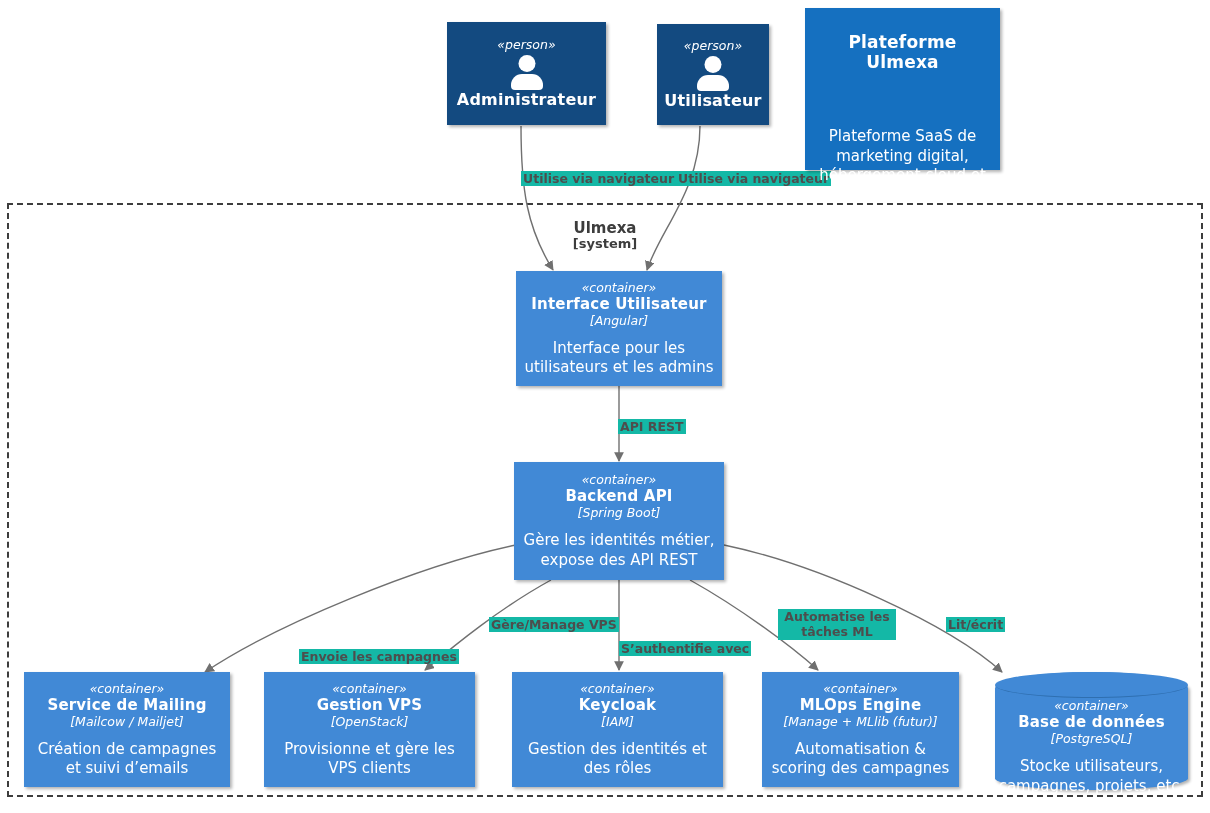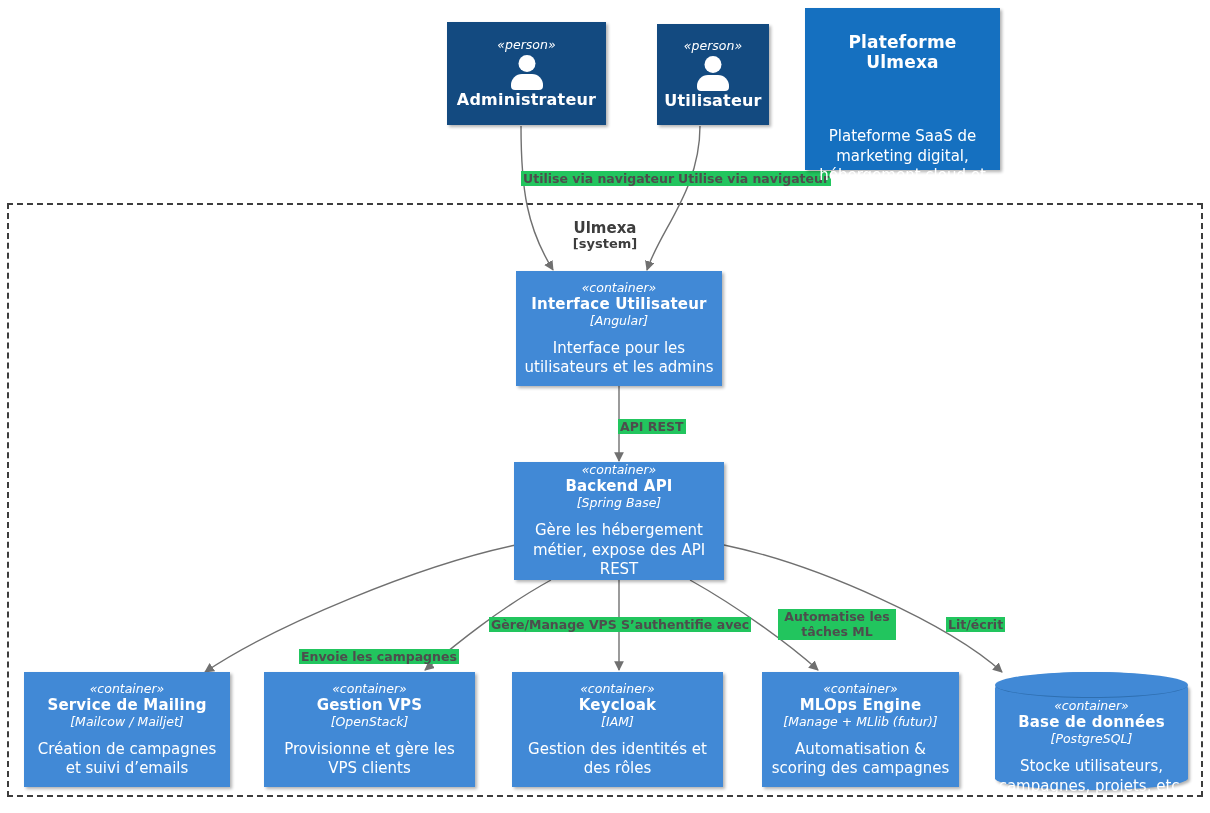--- a/index.html
+++ b/index.html
@@ -157,21 +157,21 @@
 
   
   .edge-label {
     position: absolute;
     color: #4d4d4d;
     font-size: 12.5px;
     font-weight: bold;
     line-height: 1.22;
     text-align: center;
     white-space: nowrap;
-    background: #22c55e;
+    background: #14b8a6;
     padding: 0 2px;
   }
   .edge-label.wrap { white-space: normal; }
 </style>
 </head>
 <body>
 
 <div id="canvas">
 
   <div class="boundary" style="left:7px; top:203px; width:1196px; height:594px;"></div>
@@ -210,21 +210,21 @@
   <div class="edge-label" style="left:521px; top:171px;">Utilise via navigateur</div>
 
   <div class="edge-label" style="left:676px; top:171px;">Utilise via navigateur</div>
 
   <div class="edge-label" style="left:618px; top:419px;">API REST</div>
 
   <div class="edge-label" style="left:299px; top:649px;">Envoie les campagnes</div>
 
   <div class="edge-label" style="left:489px; top:617px;">Gère/Manage VPS</div>
 
-  <div class="edge-label" style="left:619px; top:617px;">S’authentifie avec</div>
+  <div class="edge-label" style="left:619px; top:641px;">S’authentifie avec</div>
 
   <div class="edge-label wrap" style="left:778px; top:609px; width:114px;">Automatise les tâches ML</div>
 
   <div class="edge-label" style="left:946px; top:617px;">Lit/écrit</div>
 
   <div class="node person" style="left:447px; top:22px; width:159px; height:103px;">
     <span class="stereo">«person»</span>
     <div class="person-icon">
       <div class="head"></div>
         <div class="body"></div>
@@ -250,22 +250,22 @@
   <div class="node container" style="left:516px; top:271px; width:206px; height:115px;">
     <span class="stereo">«container»</span>
     <span class="nname">Interface Utilisateur</span>
     <span class="ntech">[Angular]</span>
     <span class="ndesc">Interface pour les utilisateurs et les admins</span>
   </div>
 
   <div class="node container" style="left:514px; top:462px; width:210px; height:118px;">
     <span class="stereo">«container»</span>
     <span class="nname">Backend API</span>
-    <span class="ntech">[Spring Base]</span>
-    <span class="ndesc">Gère les hébergement métier, expose des API REST</span>
+    <span class="ntech">[Spring Boot]</span>
+    <span class="ndesc">Gère les identités métier, expose des API REST</span>
   </div>
 
   <div class="node container" style="left:24px; top:672px; width:206px; height:115px;">
     <span class="stereo">«container»</span>
     <span class="nname">Service de Mailing</span>
     <span class="ntech">[Mailcow / Mailjet]</span>
     <span class="ndesc">Création de campagnes et suivi d’emails</span>
   </div>
 
   <div class="node container" style="left:264px; top:672px; width:211px; height:115px;">

